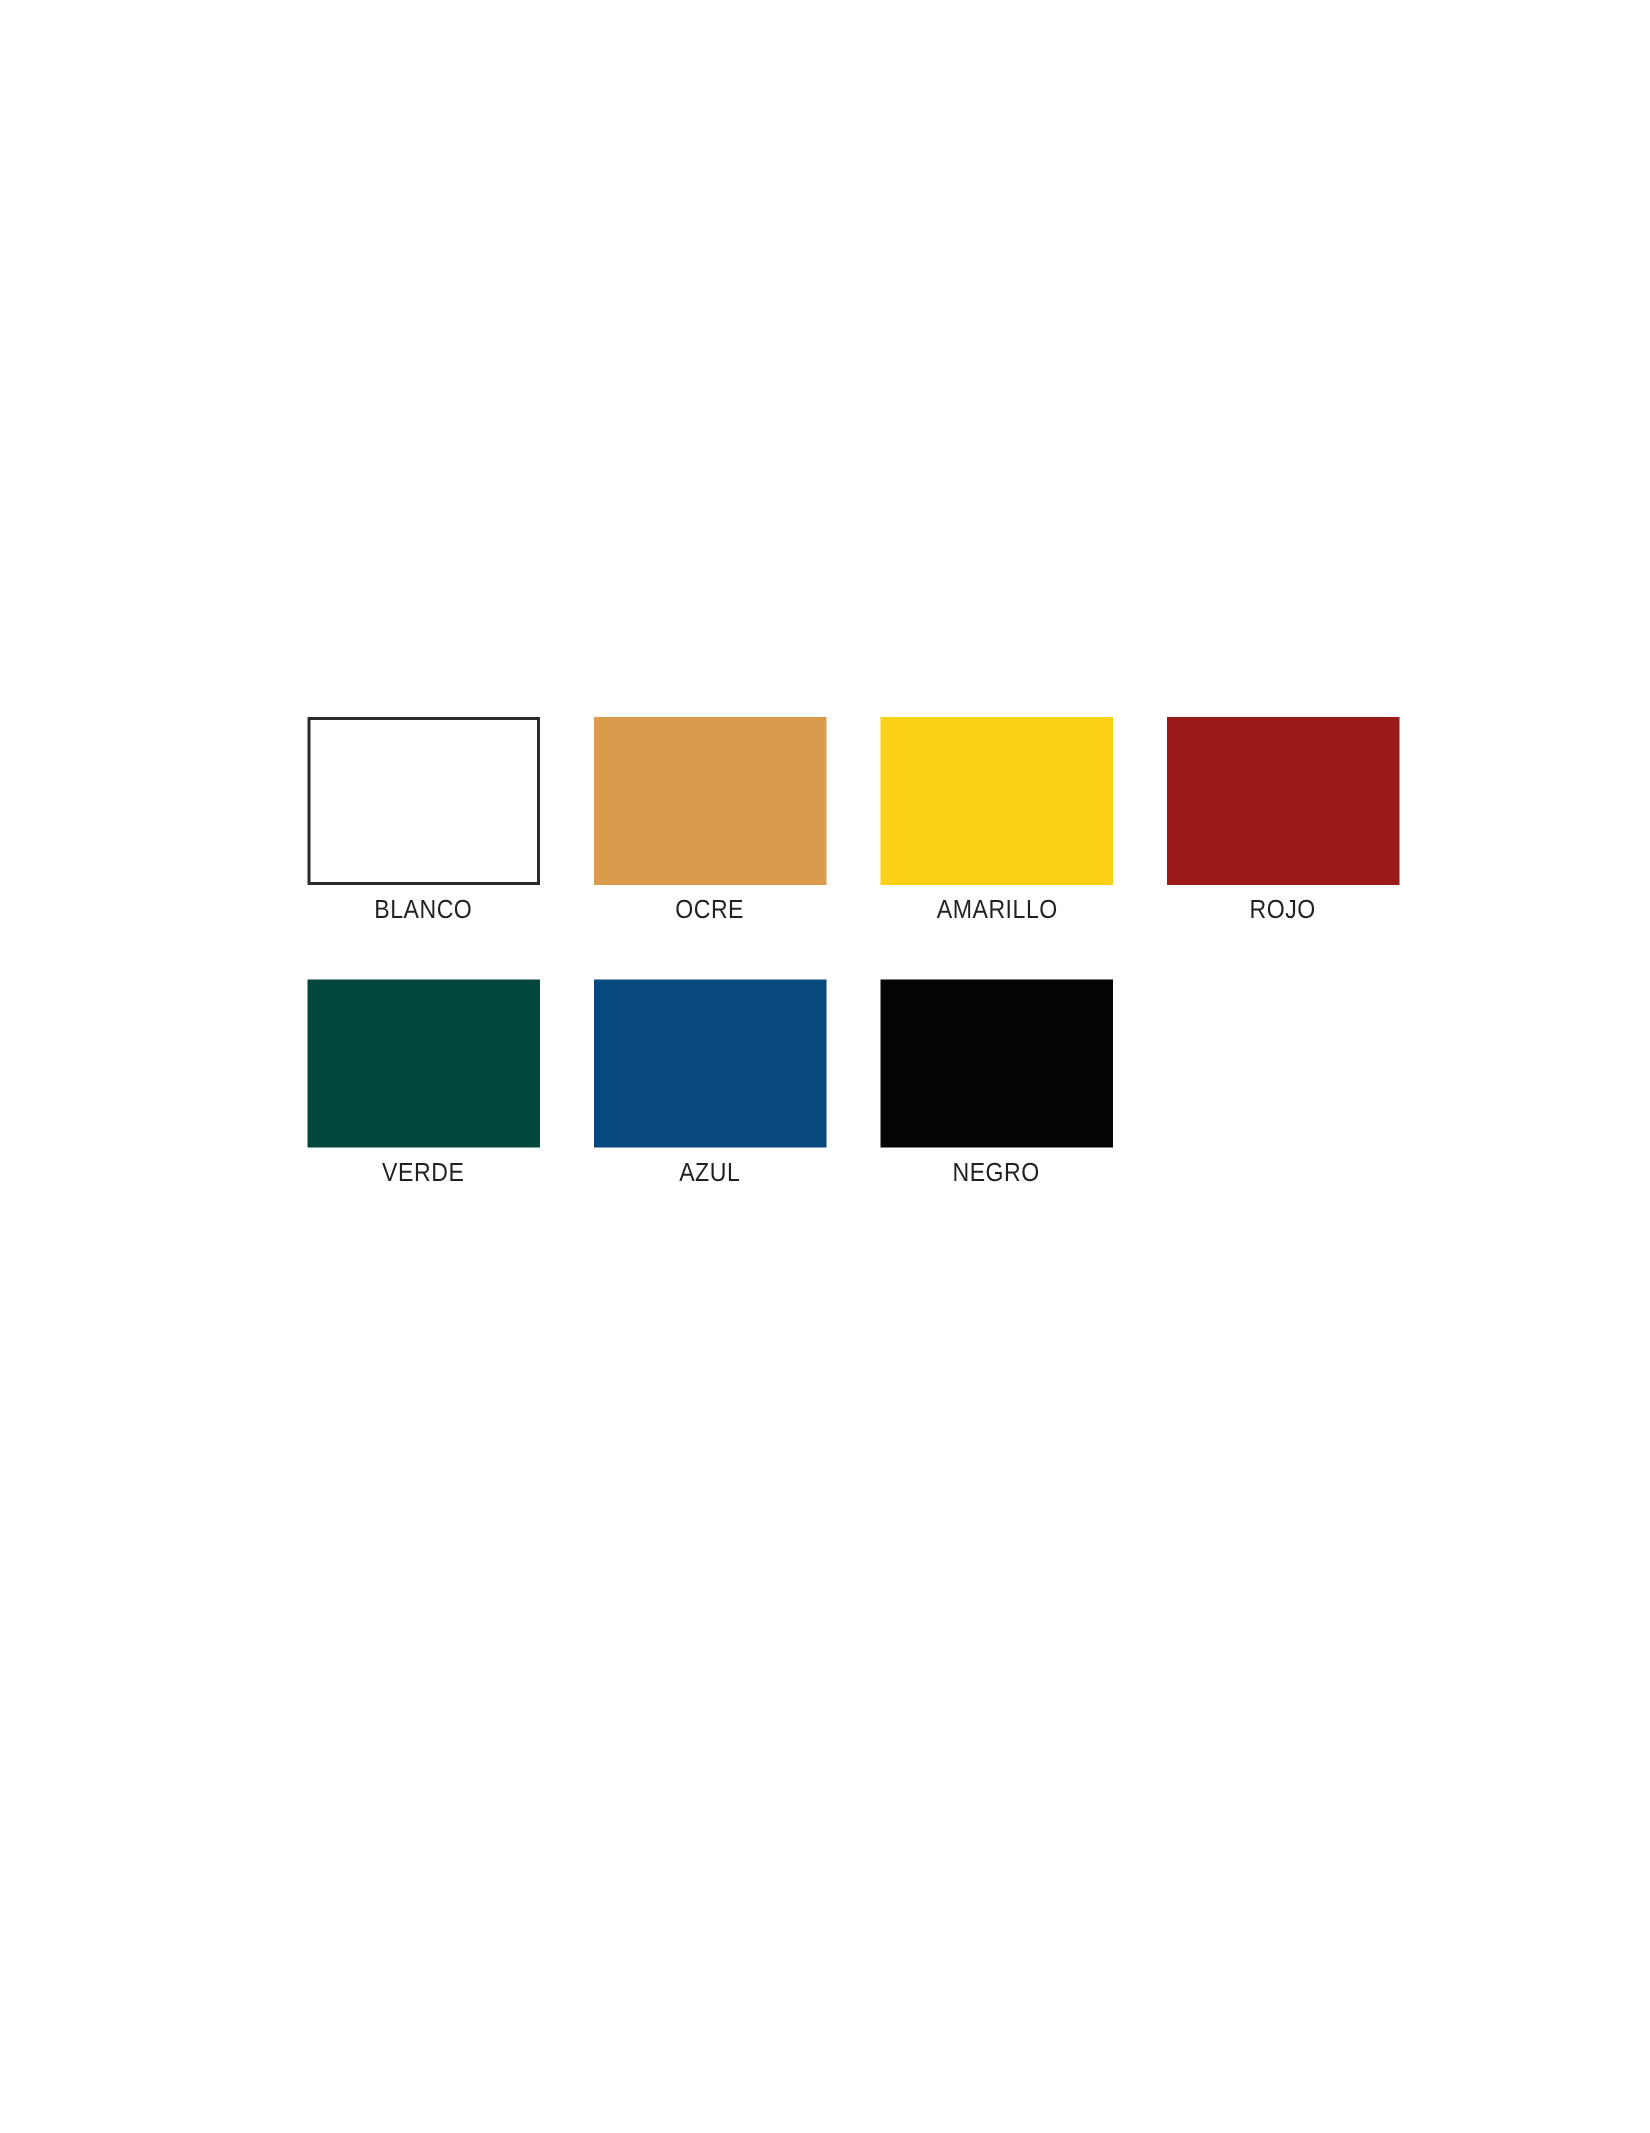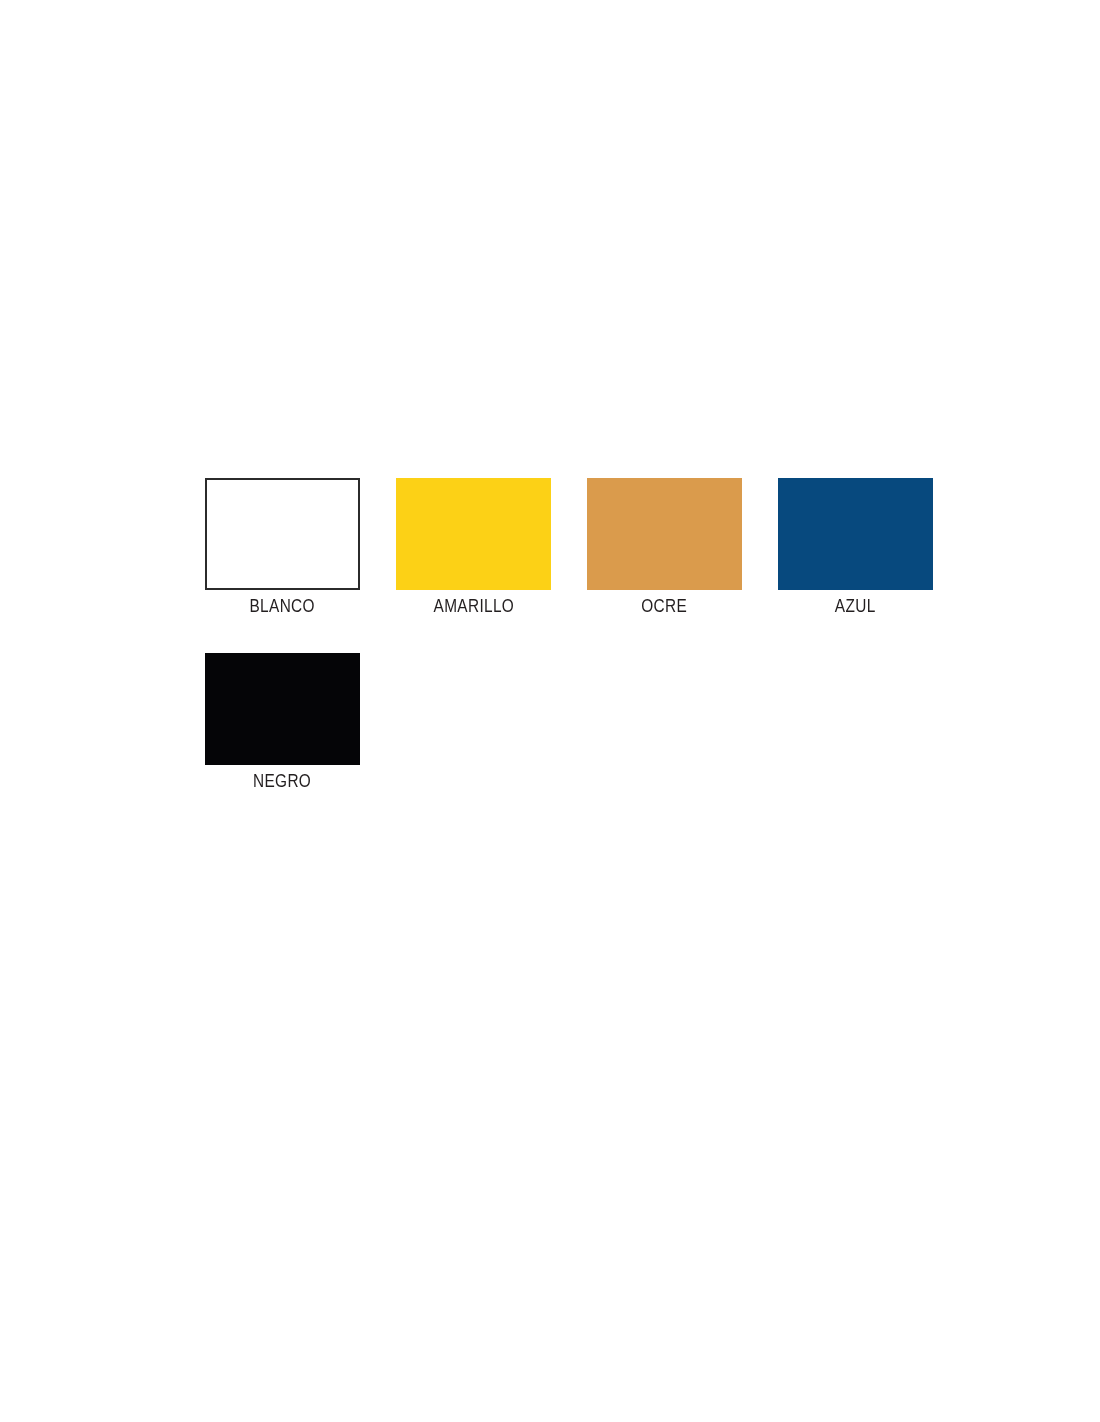--- a/index.html
+++ b/index.html
@@ -65,26 +65,34 @@
 </head>
 <body>
 
 <div id="palette-sheet">
   <div class="swatch-grid">
       <div class="swatch-cell">
         <div class="swatch-chip outlined" style="background-color: rgb(255, 255, 255); border-color: rgb(43, 43, 43);"></div>
         <div class="swatch-label">BLANCO</div>
       </div>
       <div class="swatch-cell">
+        <div class="swatch-chip" style="background-color: rgb(218, 155, 76);"></div>
+        <div class="swatch-label">OCRE</div>
+      </div>
+      <div class="swatch-cell">
         <div class="swatch-chip" style="background-color: rgb(252, 209, 22);"></div>
         <div class="swatch-label">AMARILLO</div>
       </div>
       <div class="swatch-cell">
-        <div class="swatch-chip" style="background-color: rgb(218, 155, 76);"></div>
-        <div class="swatch-label">OCRE</div>
+        <div class="swatch-chip" style="background-color: rgb(153, 26, 24);"></div>
+        <div class="swatch-label">ROJO</div>
+      </div>
+      <div class="swatch-cell">
+        <div class="swatch-chip" style="background-color: rgb(4, 71, 60);"></div>
+        <div class="swatch-label">VERDE</div>
       </div>
       <div class="swatch-cell">
         <div class="swatch-chip" style="background-color: rgb(7, 73, 126);"></div>
         <div class="swatch-label">AZUL</div>
       </div>
       <div class="swatch-cell">
         <div class="swatch-chip" style="background-color: rgb(5, 5, 7);"></div>
         <div class="swatch-label">NEGRO</div>
       </div>
     </div>

